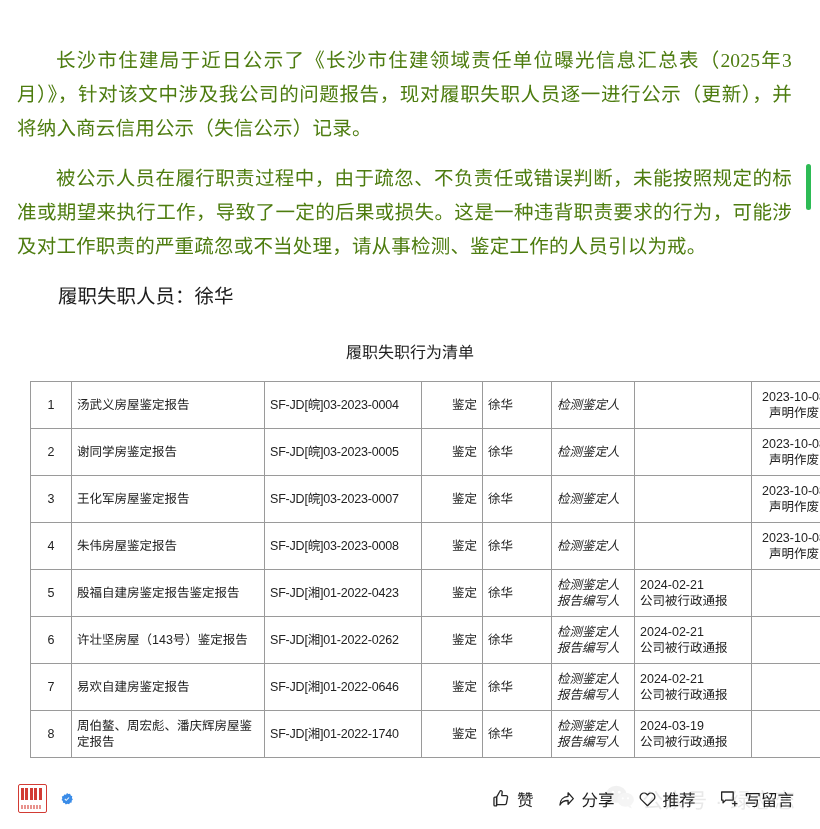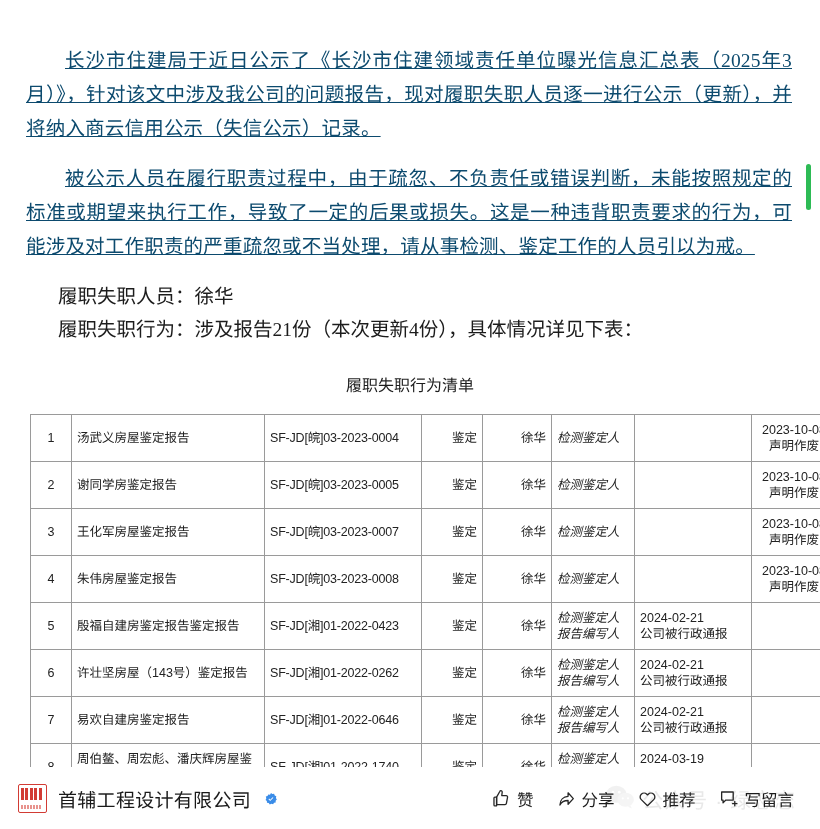--- a/index.html
+++ b/index.html
@@ -24,29 +24,28 @@
     left: 0;
     top: 0;
     width: 820px;
     height: 770px;
     overflow: hidden;
     background: #ffffff;
   }
 
   .para {
     margin: 0 0 16px 0;
-    padding: 0 28px 0 26px;
+    padding: 0 28px 0 17px;
     font-size: 19.5px;
     line-height: 34px;
     text-indent: 2em;
     text-align: justify;
     letter-spacing: 0.2px;
-    color: #0c4a6e;
+    color: #4d7c0f;
     font-family: "Liberation Serif", "DejaVu Serif", serif;
-    text-decoration: underline;
   }
   #para-1 { padding-top: 44px; }
   #para-2 { margin-top: 10px; }
 
   .line {
     margin: 0;
     padding: 0 28px 0 58px;
     font-size: 19.5px;
     line-height: 33px;
     color: #1c1c1c;
@@ -80,21 +79,21 @@
     color: #222;
     padding: 4px 5px;
     height: 38px;
     vertical-align: middle;
     word-break: break-all;
   }
   td.c-idx   { width: 30px;  text-align: center; color: #333; }
   td.c-name  { width: 182px; text-align: left; padding-left: 8px; }
   td.c-no    { width: 146px; text-align: left; letter-spacing: -0.2px; }
   td.c-type  { width: 50px;  text-align: right; }
-  td.c-person{ width: 58px;  text-align: right; margin-left: 24px; }
+  td.c-person{ width: 58px;  text-align: left; margin-left: 24px; }
   td.c-role  { width: 72px;  text-align: left; font-style: italic; }
   td.c-note  { width: 106px; }
   td.c-date  { width: 74px;  text-align: center; }
   .cell-2line { white-space: pre-line; }
 
   
   #scroll-indicator {
     position: absolute;
     right: 9px;
     top: 164px;
@@ -214,21 +213,20 @@
 <body>
 
 <div id="article-area">
 
   <p class="para" id="para-1">长沙市住建局于近日公示了《长沙市住建领域责任单位曝光信息汇总表（2025年3月）》，针对该文中涉及我公司的问题报告，现对履职失职人员逐一进行公示（更新），并将纳入商云信用公示（失信公示）记录。</p>
 
   <p class="para" id="para-2">被公示人员在履行职责过程中，由于疏忽、不负责任或错误判断，未能按照规定的标准或期望来执行工作，导致了一定的后果或损失。这是一种违背职责要求的行为，可能涉及对工作职责的严重疏忽或不当处理，请从事检测、鉴定工作的人员引以为戒。</p>
 
   <p class="line" id="line-person">履职失职人员：徐华</p>
 
-  <p class="line" id="line-behavior">履职失职行为：涉及报告21份（本次更新4份），具体情况详见下表：</p>
 
   <div class="list-title">履职失职行为清单</div>
 
   <div class="table-wrap">
     <table class="list-table" id="list-table">
       <tbody id="table-body">
           <tr>
             <td class="c-idx">1</td>
             <td class="c-name">汤武义房屋鉴定报告</td>
             <td class="c-no">SF-JD[皖]03-2023-0004</td>
@@ -327,21 +325,20 @@
 
 <div id="scroll-indicator" style="background: rgb(45, 187, 85);"></div>
 
 <div id="footer-bar">
 
   <div id="account-block">
     <div id="account-logo">
       <div class="seal-row"></div>
       <div class="seal-bar"></div>
     </div>
-    <span id="account-name">首辅工程设计有限公司</span>
     <span id="verified-badge">
       <svg width="14" height="14" viewBox="0 0 24 24">
         <path fill="#3a8ce8" d="M12 1.6l2.3 1.9 3-.3 1.1 2.8 2.7 1.3-.7 2.9 1.6 2.5-2.1 2.1.2 3-2.9.8-1.6 2.5-2.9-.8-2.8 1.1-1.8-2.4-3-.5-.2-3-2.2-2 1.3-2.7-.9-2.9 2.9-.9 1.3-2.7 3 .5z"></path>
         <path fill="#ffffff" d="M10.6 15.6l-3-3 1.25-1.25 1.75 1.75 4.3-4.3L16.15 10z"></path>
       </svg>
     </span>
   </div>
 
   <div id="actions">
 

